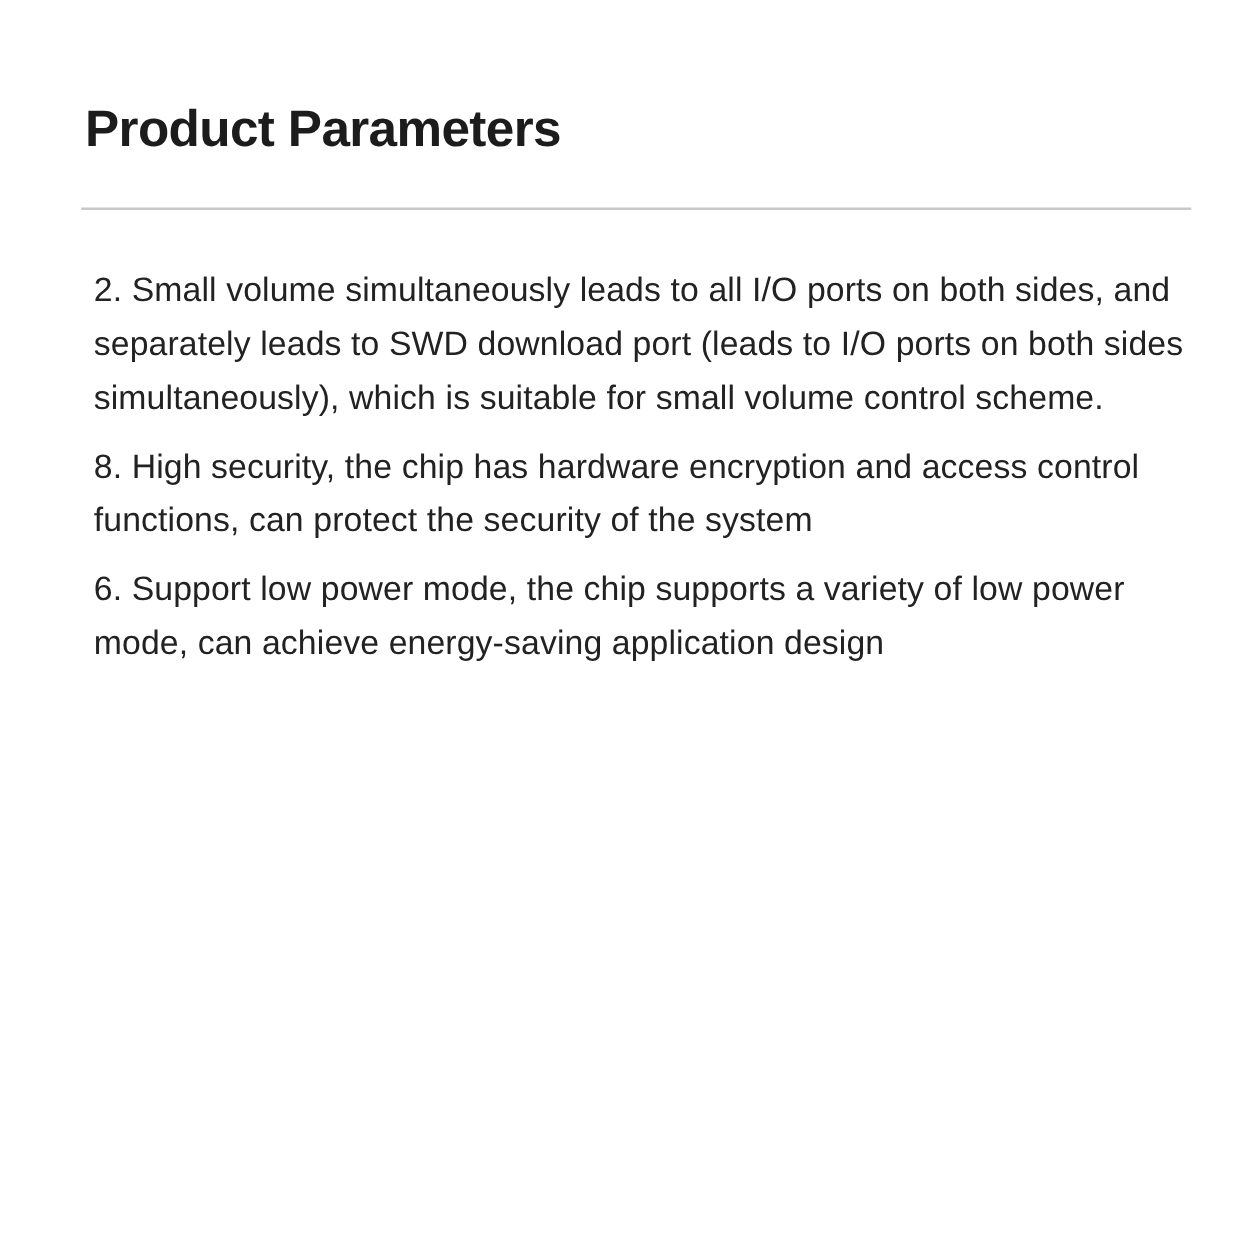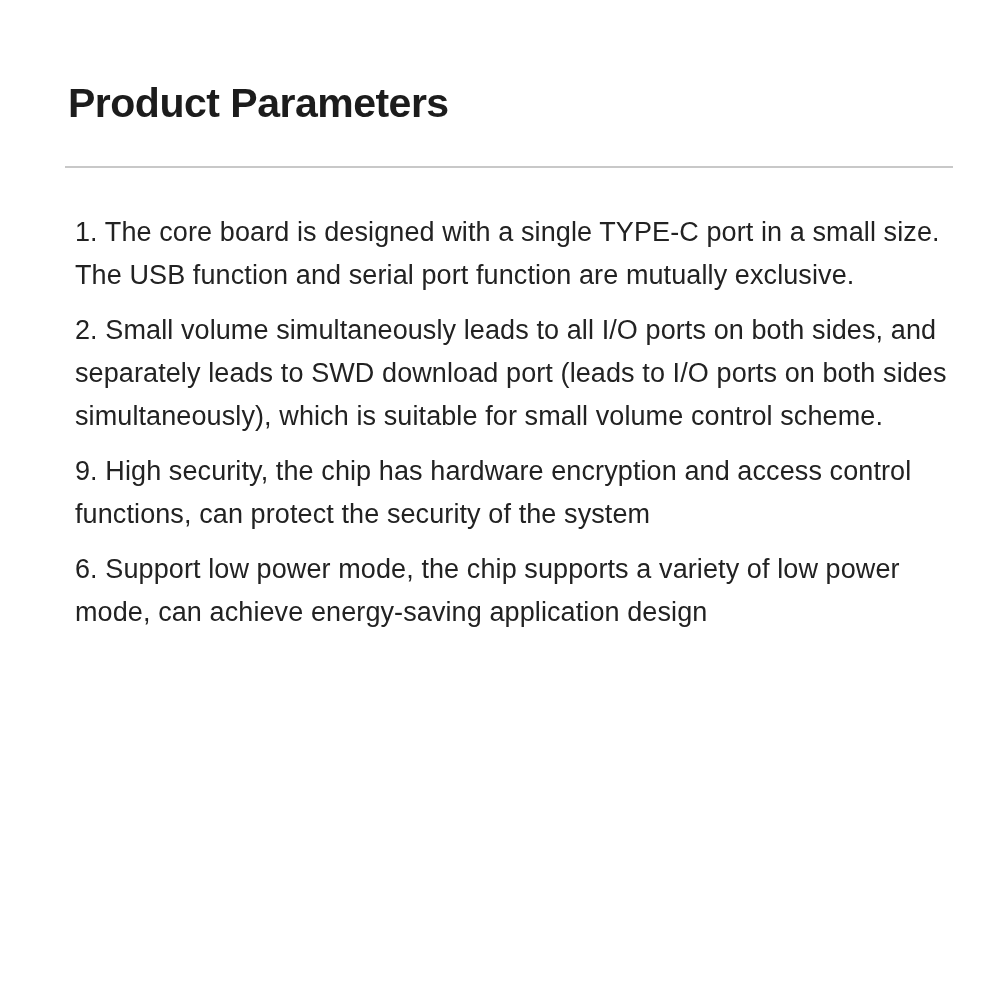--- a/index.html
+++ b/index.html
@@ -52,19 +52,18 @@
 </head>
 <body>
 
 <div class="page">
 
   <h1 class="page-title">Product Parameters</h1>
 
   <hr class="divider">
 
   <div class="content">
-    <p>1. The core board is designed with a single TYPE-C port in a small size. The USB function and serial port function are mutually exclusive.</p>
     <p>2. Small volume simultaneously leads to all I/O ports on both sides, and separately leads to SWD download port (leads to I/O ports on both sides simultaneously), which is suitable for small volume control scheme.</p>
-    <p>9. High security, the chip has hardware encryption and access control functions, can protect the security of the system</p>
+    <p>8. High security, the chip has hardware encryption and access control functions, can protect the security of the system</p>
     <p>6. Support low power mode, the chip supports a variety of low power mode, can achieve energy-saving application design</p>
   </div>
 
 </div>
 
 </body></html>

